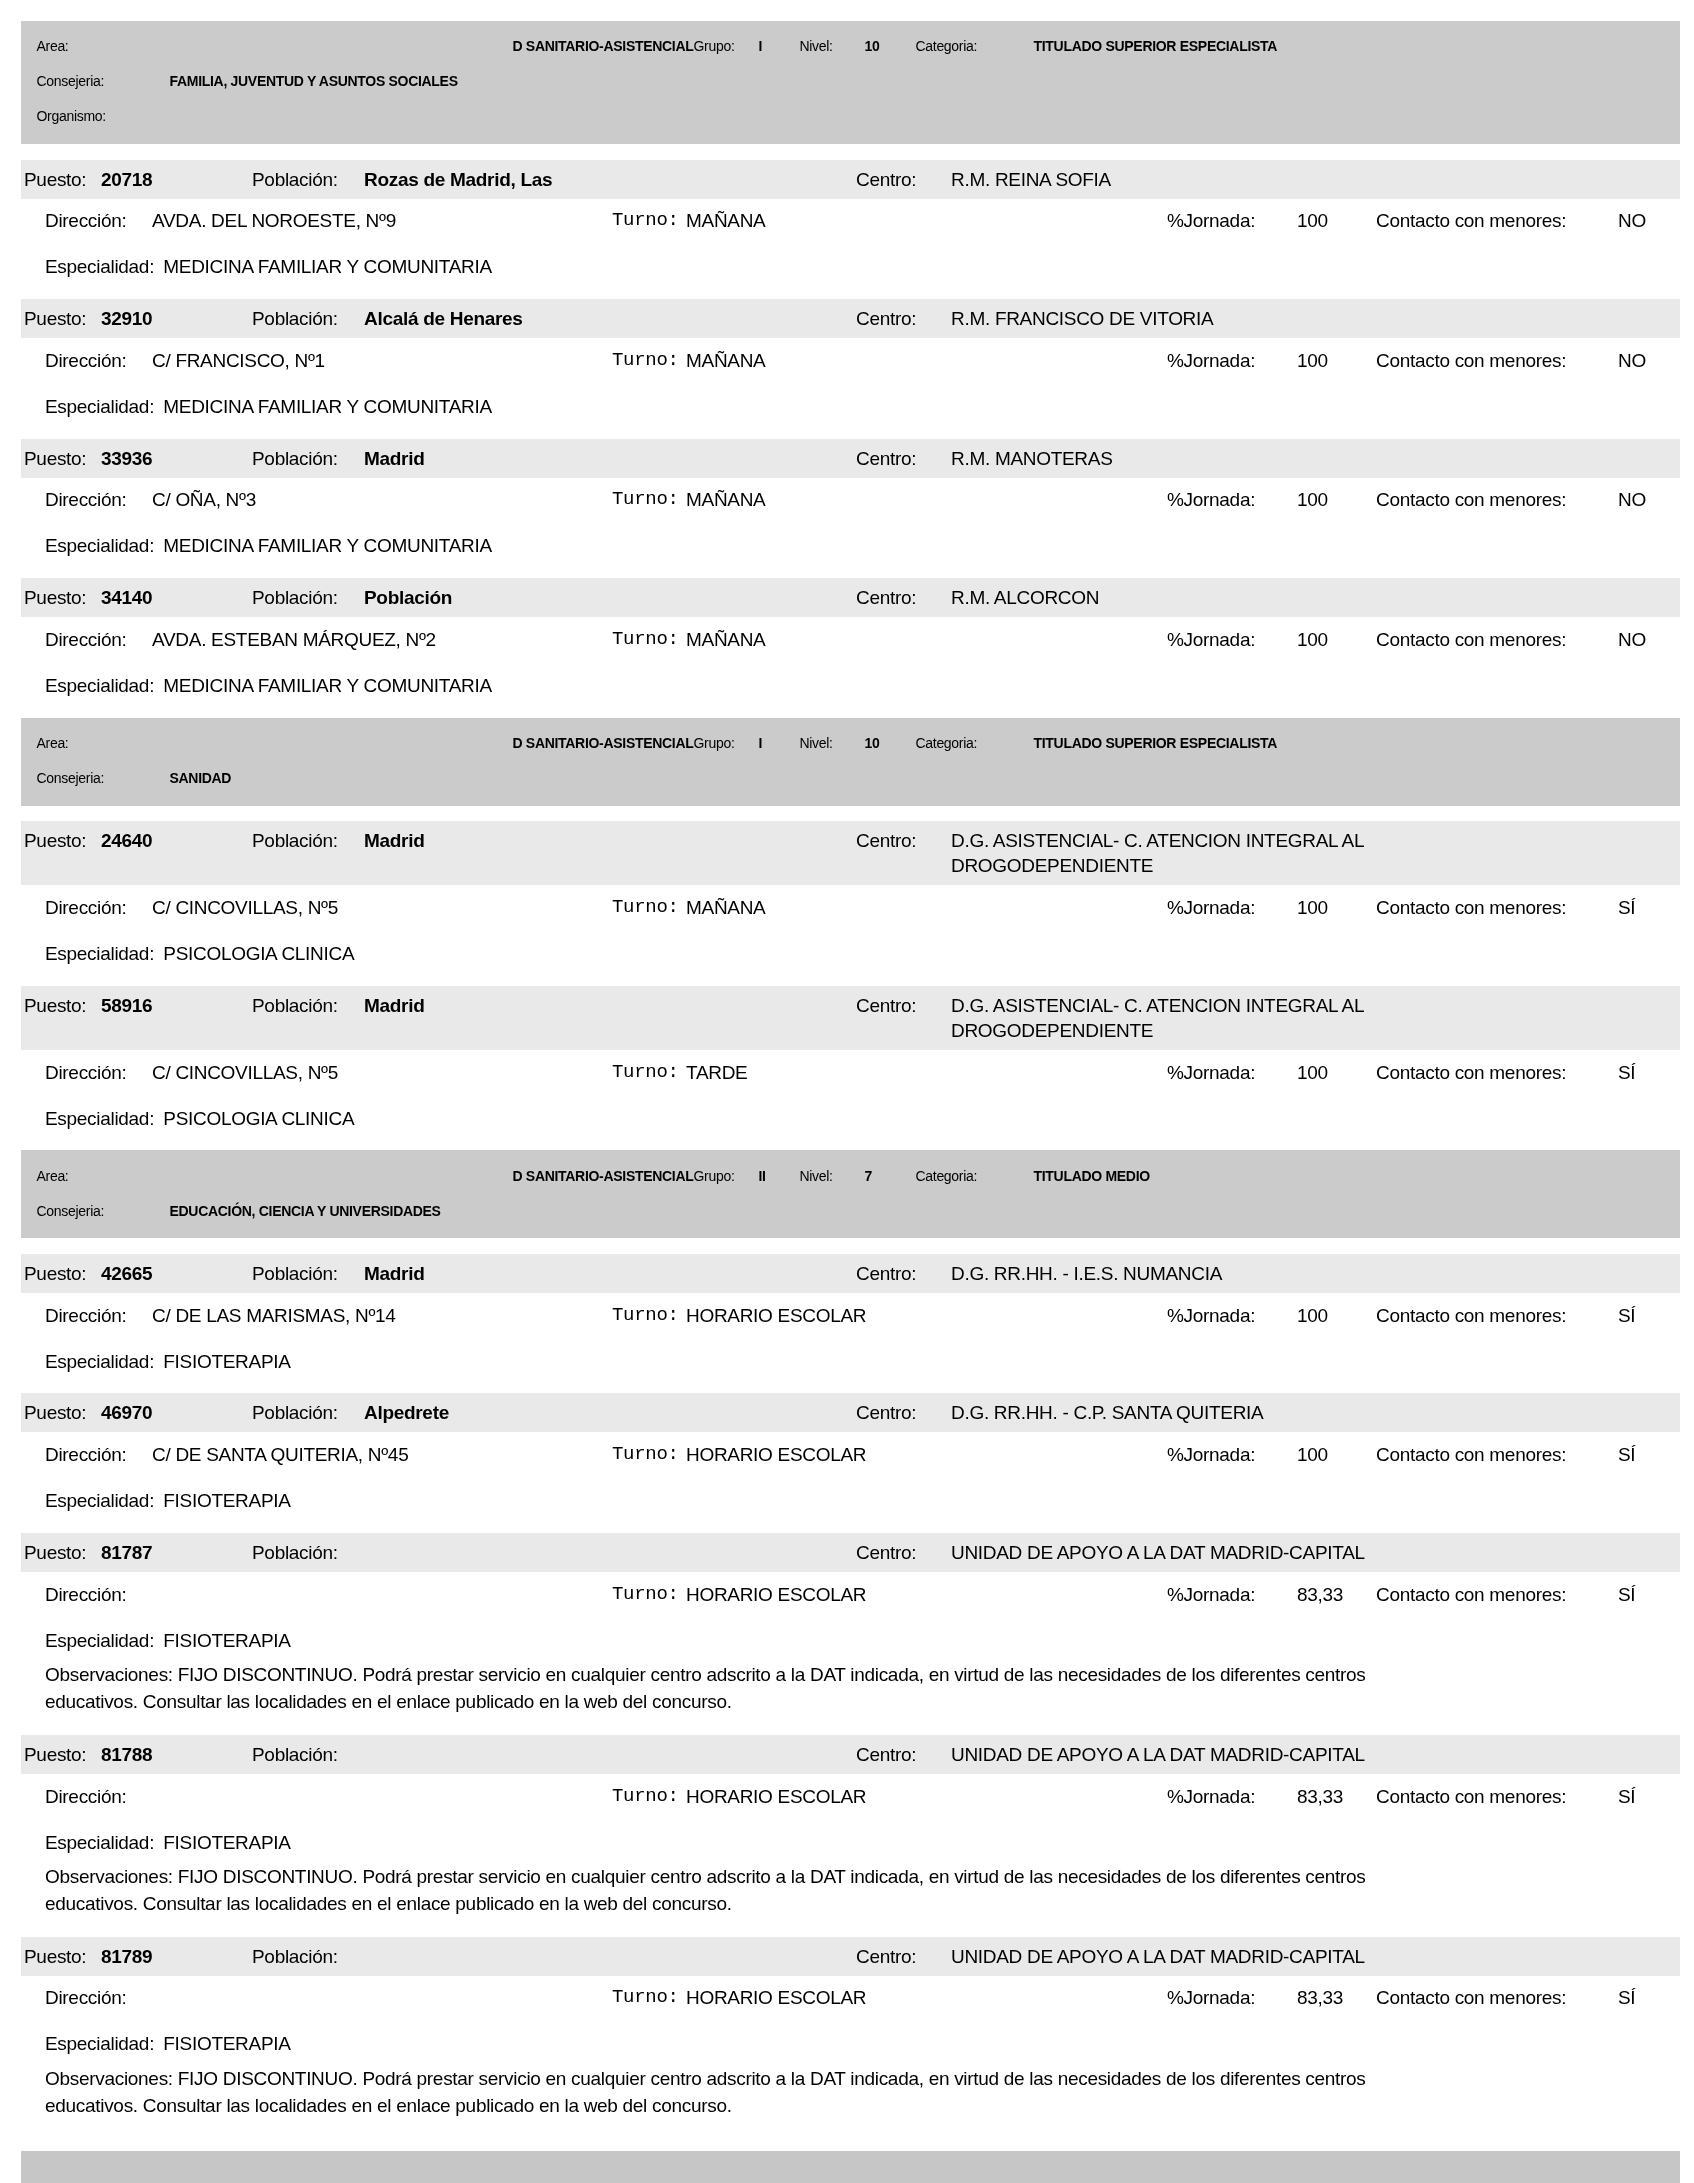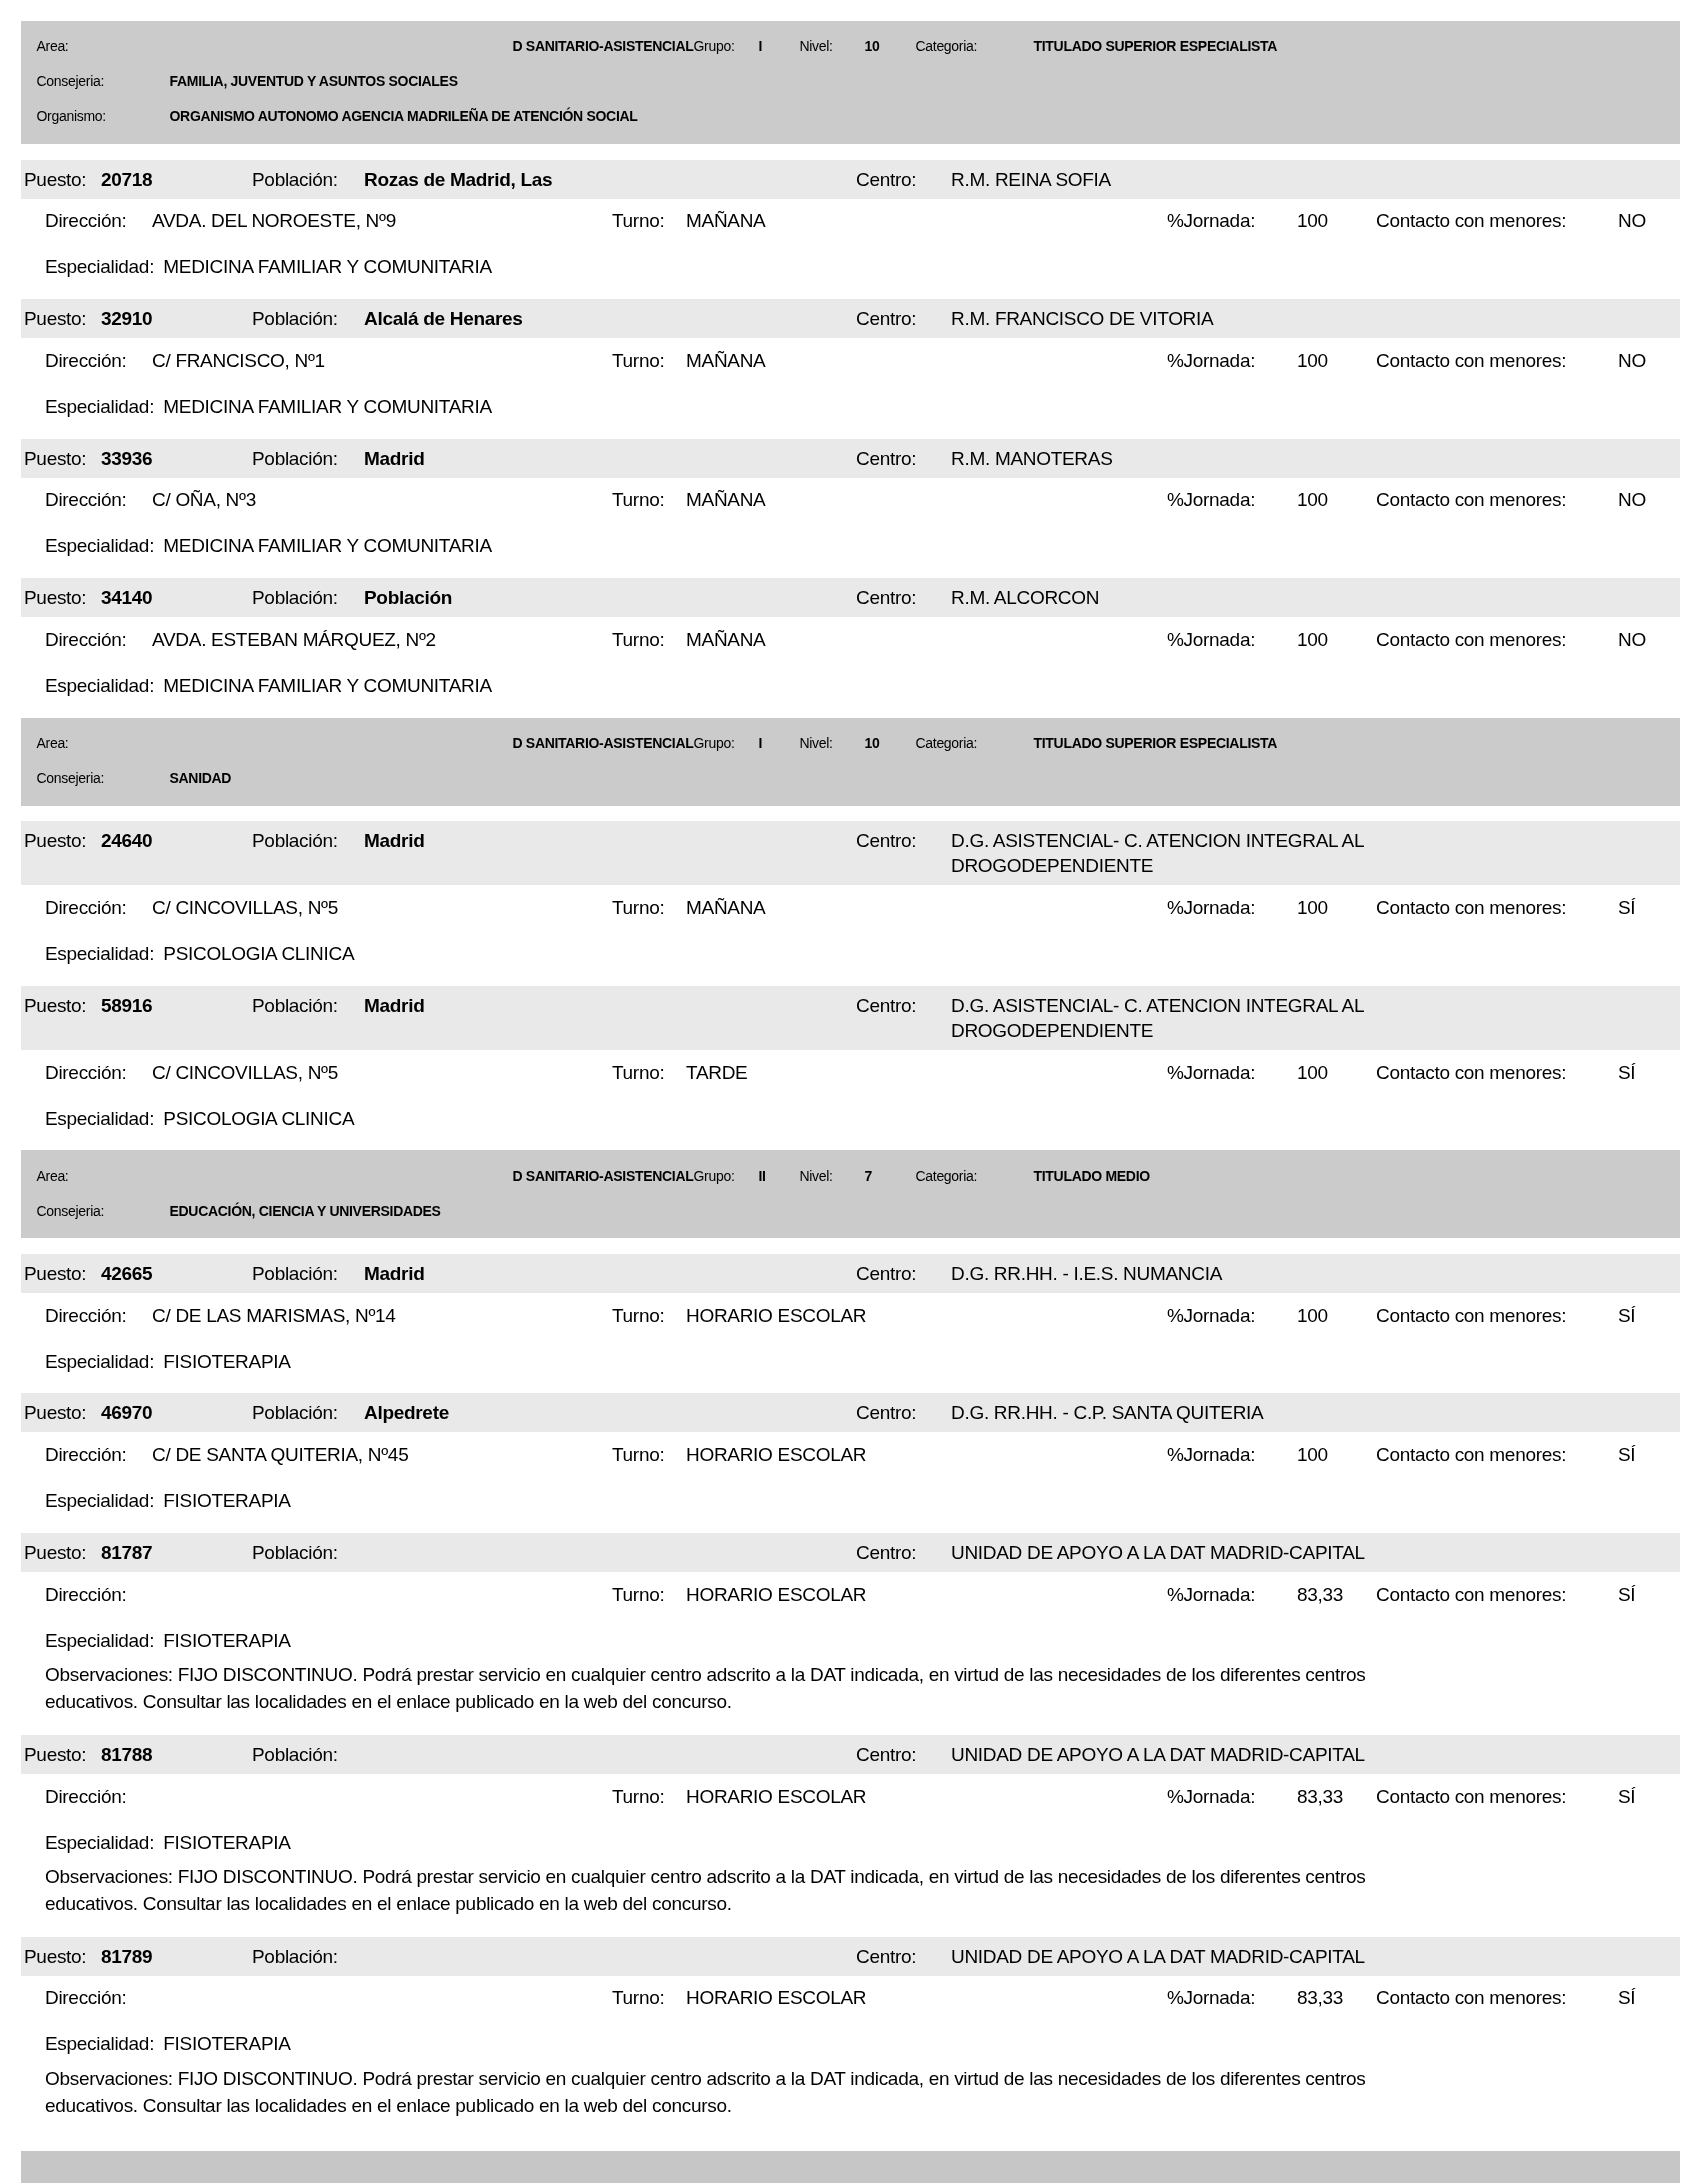--- a/index.html
+++ b/index.html
@@ -28,21 +28,21 @@
   .row1{display:flex;background:var(--band,#e9e9e9);padding:7px 0;line-height:25px;}
   .row1 .l-puesto{margin-left:3px;width:77px;}
   .v-puesto{width:151px;font-weight:bold;}
   .l-poblacion{width:112px;}
   .v-poblacion{width:492px;font-weight:bold;}
   .l-centro{width:95px;flex:none;}
   .v-centro{width:506px;}
   .row2{display:flex;margin-top:9.8px;padding-left:24px;line-height:25px;white-space:nowrap;}
   .l-direccion{width:107px;}
   .v-direccion{width:460px;}
-  .l-turno{width:74px;}
+  .l-turno{width:74px;font-family:Liberation Mono, monospace;}
   .v-turno{width:481px;}
   .l-jornada{width:130px;}
   .v-jornada{width:79px;}
   .l-contacto{width:242px;}
   .row3{margin:21px 0 0 24px;line-height:25px;}
   .row3 .v-especialidad{margin-left:4.2px;}
   .row-obs{margin:8.4px 0 0 24px;width:1359px;line-height:27px;}
   
   .bottom-bar{position:absolute;left:21px;right:14px;bottom:0;height:32px;background:var(--bar,#c6c6c6);}
 </style>
@@ -61,21 +61,20 @@
         <span class="val v-nivel">10</span>
         <span class="l-categoria">Categoria:</span>
         <span class="val v-categoria">TITULADO SUPERIOR ESPECIALISTA</span>
       </div>
       <div class="hdr-line">
         <span class="l-consejeria">Consejeria:</span>
         <span class="val v-consejeria">FAMILIA, JUVENTUD Y ASUNTOS SOCIALES</span>
       </div>
       <div class="hdr-line">
         <span class="l-organismo">Organismo:</span>
-        <span class="val v-organismo">ORGANISMO AUTONOMO AGENCIA MADRILEÑA DE ATENCIÓN SOCIAL</span>
       </div>
     </div>
     <div class="puesto-list">
   <div class="puesto">
     <div class="row1">
       <span class="l-puesto">Puesto:</span>
       <span class="v-puesto">20718</span>
       <span class="l-poblacion">Población:</span>
       <span class="v-poblacion">Rozas de Madrid, Las</span>
       <span class="l-centro">Centro:</span>

